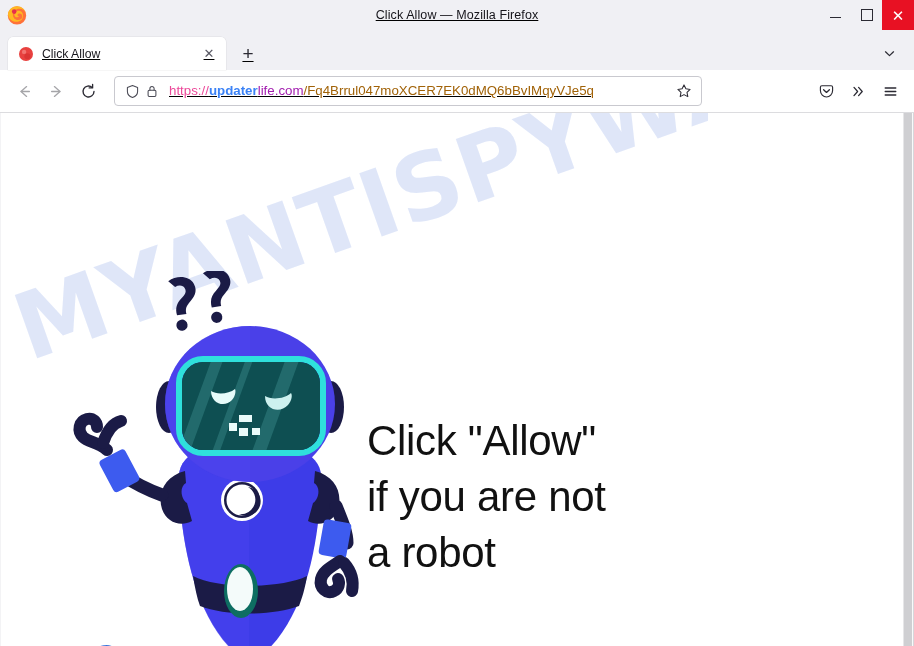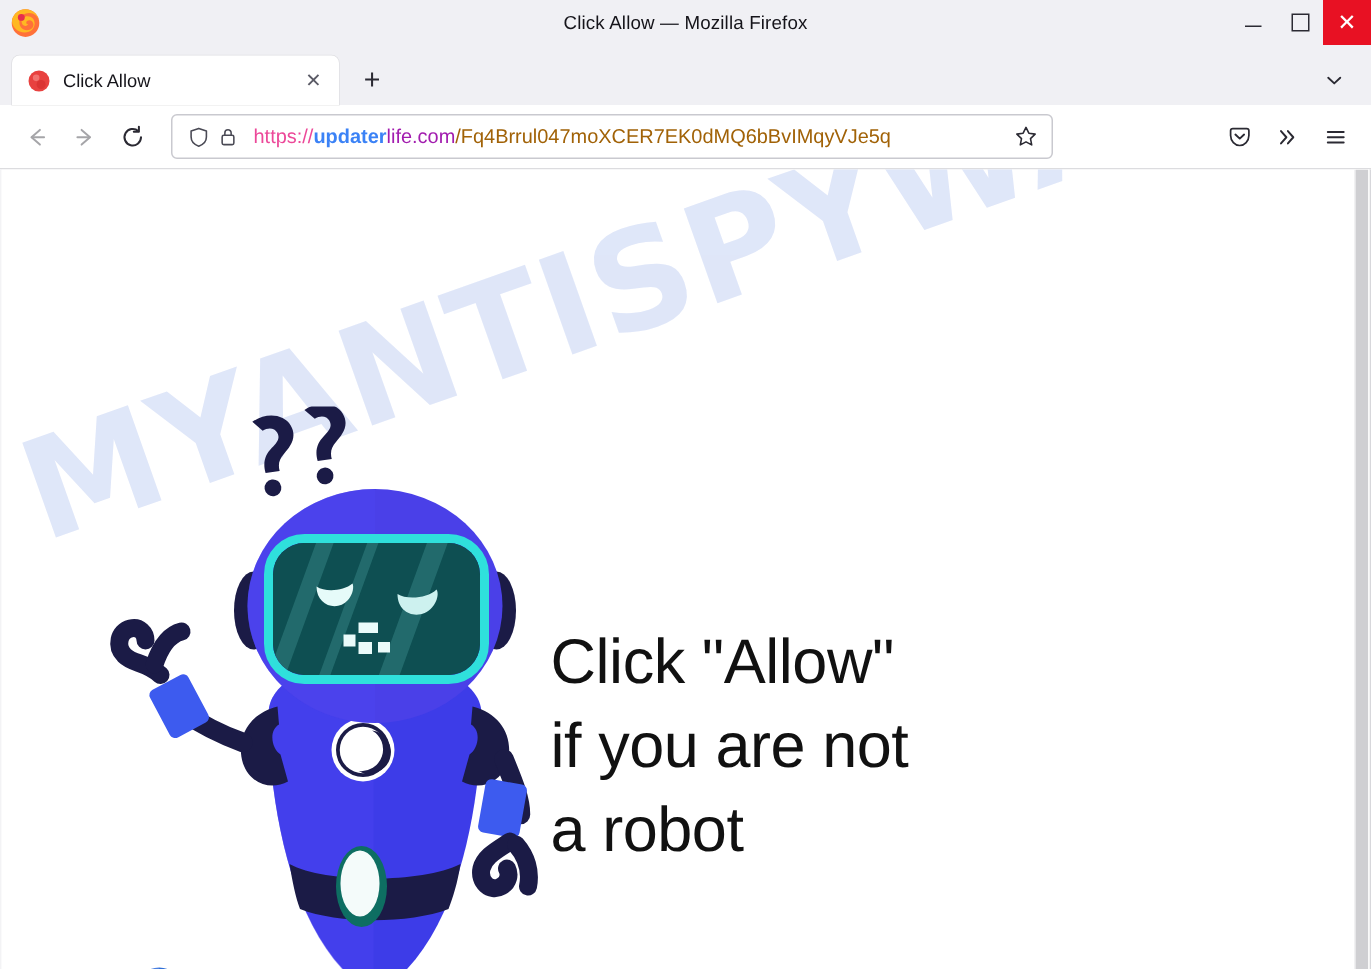--- a/index.html
+++ b/index.html
@@ -16,20 +16,21 @@
   }
 
   
   .window {
     width: 914px;
     height: 646px;
     position: relative;
     background: #f0f0f4;
     display: flex;
     flex-direction: column;
+    text-decoration: underline;
   }
 
   
   .titlebar {
     height: 30px;
     background: #f0f0f4;
     display: flex;
     align-items: center;
     position: relative;
     flex: 0 0 auto;

